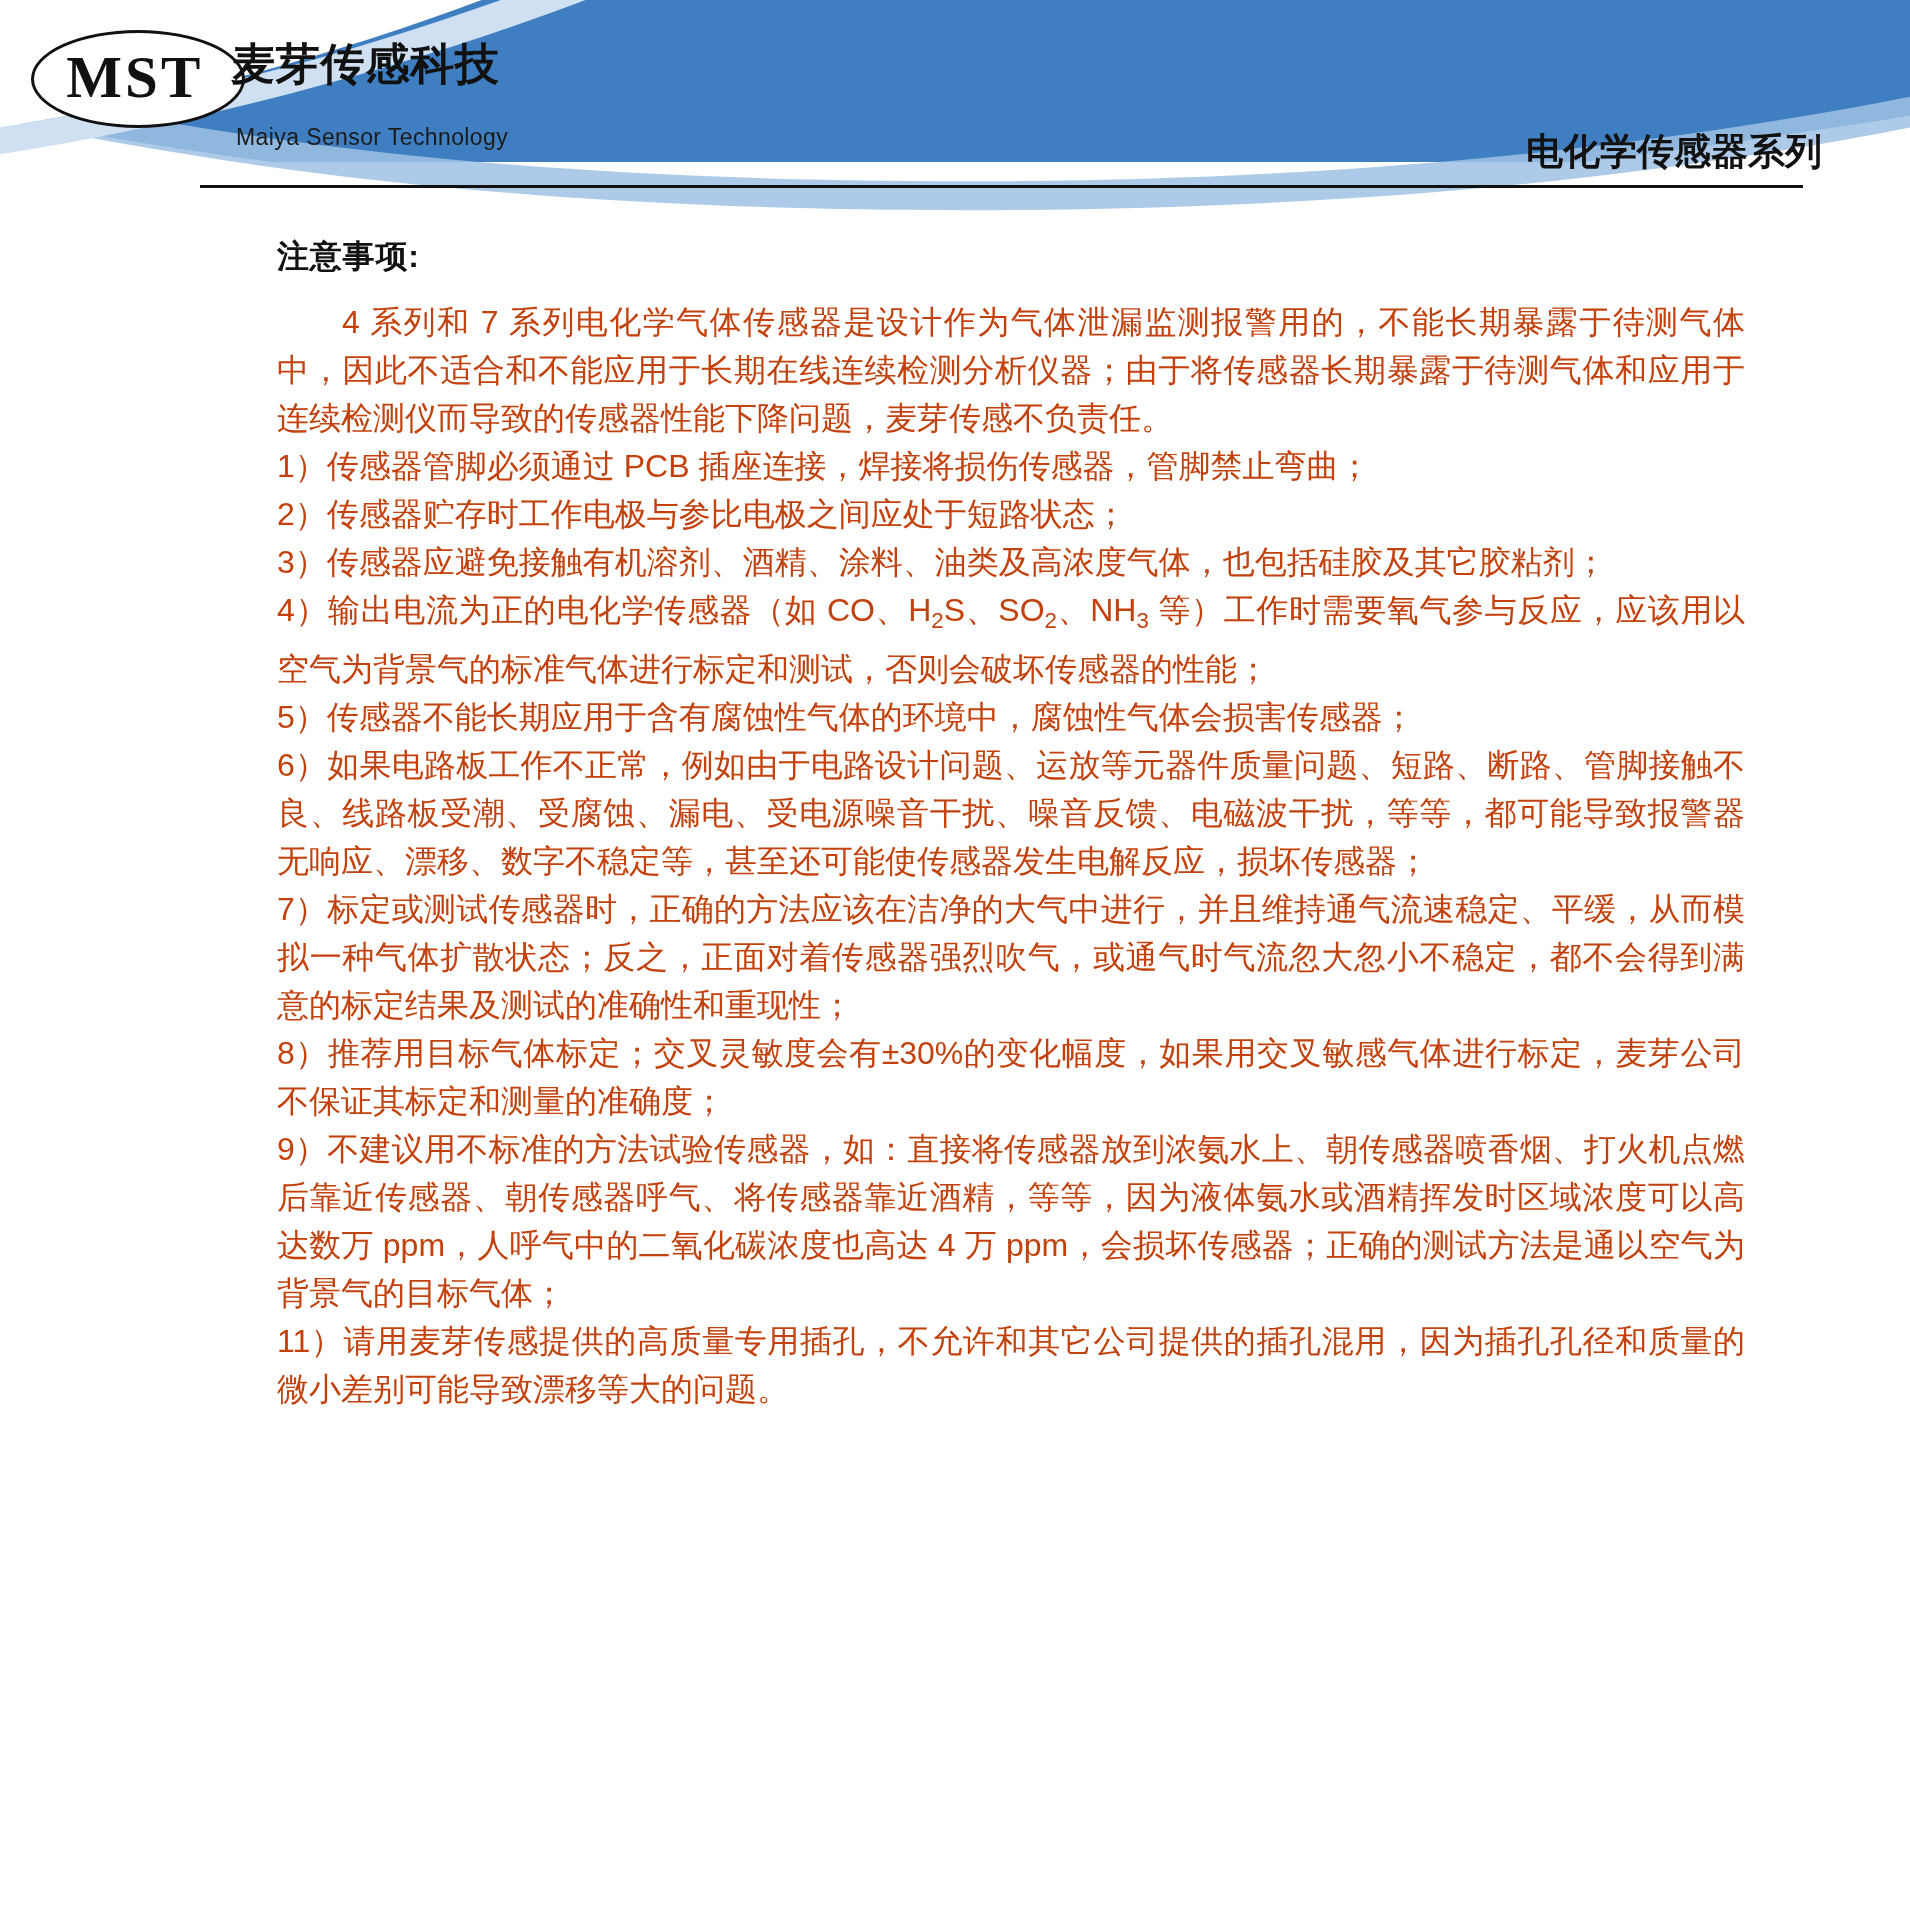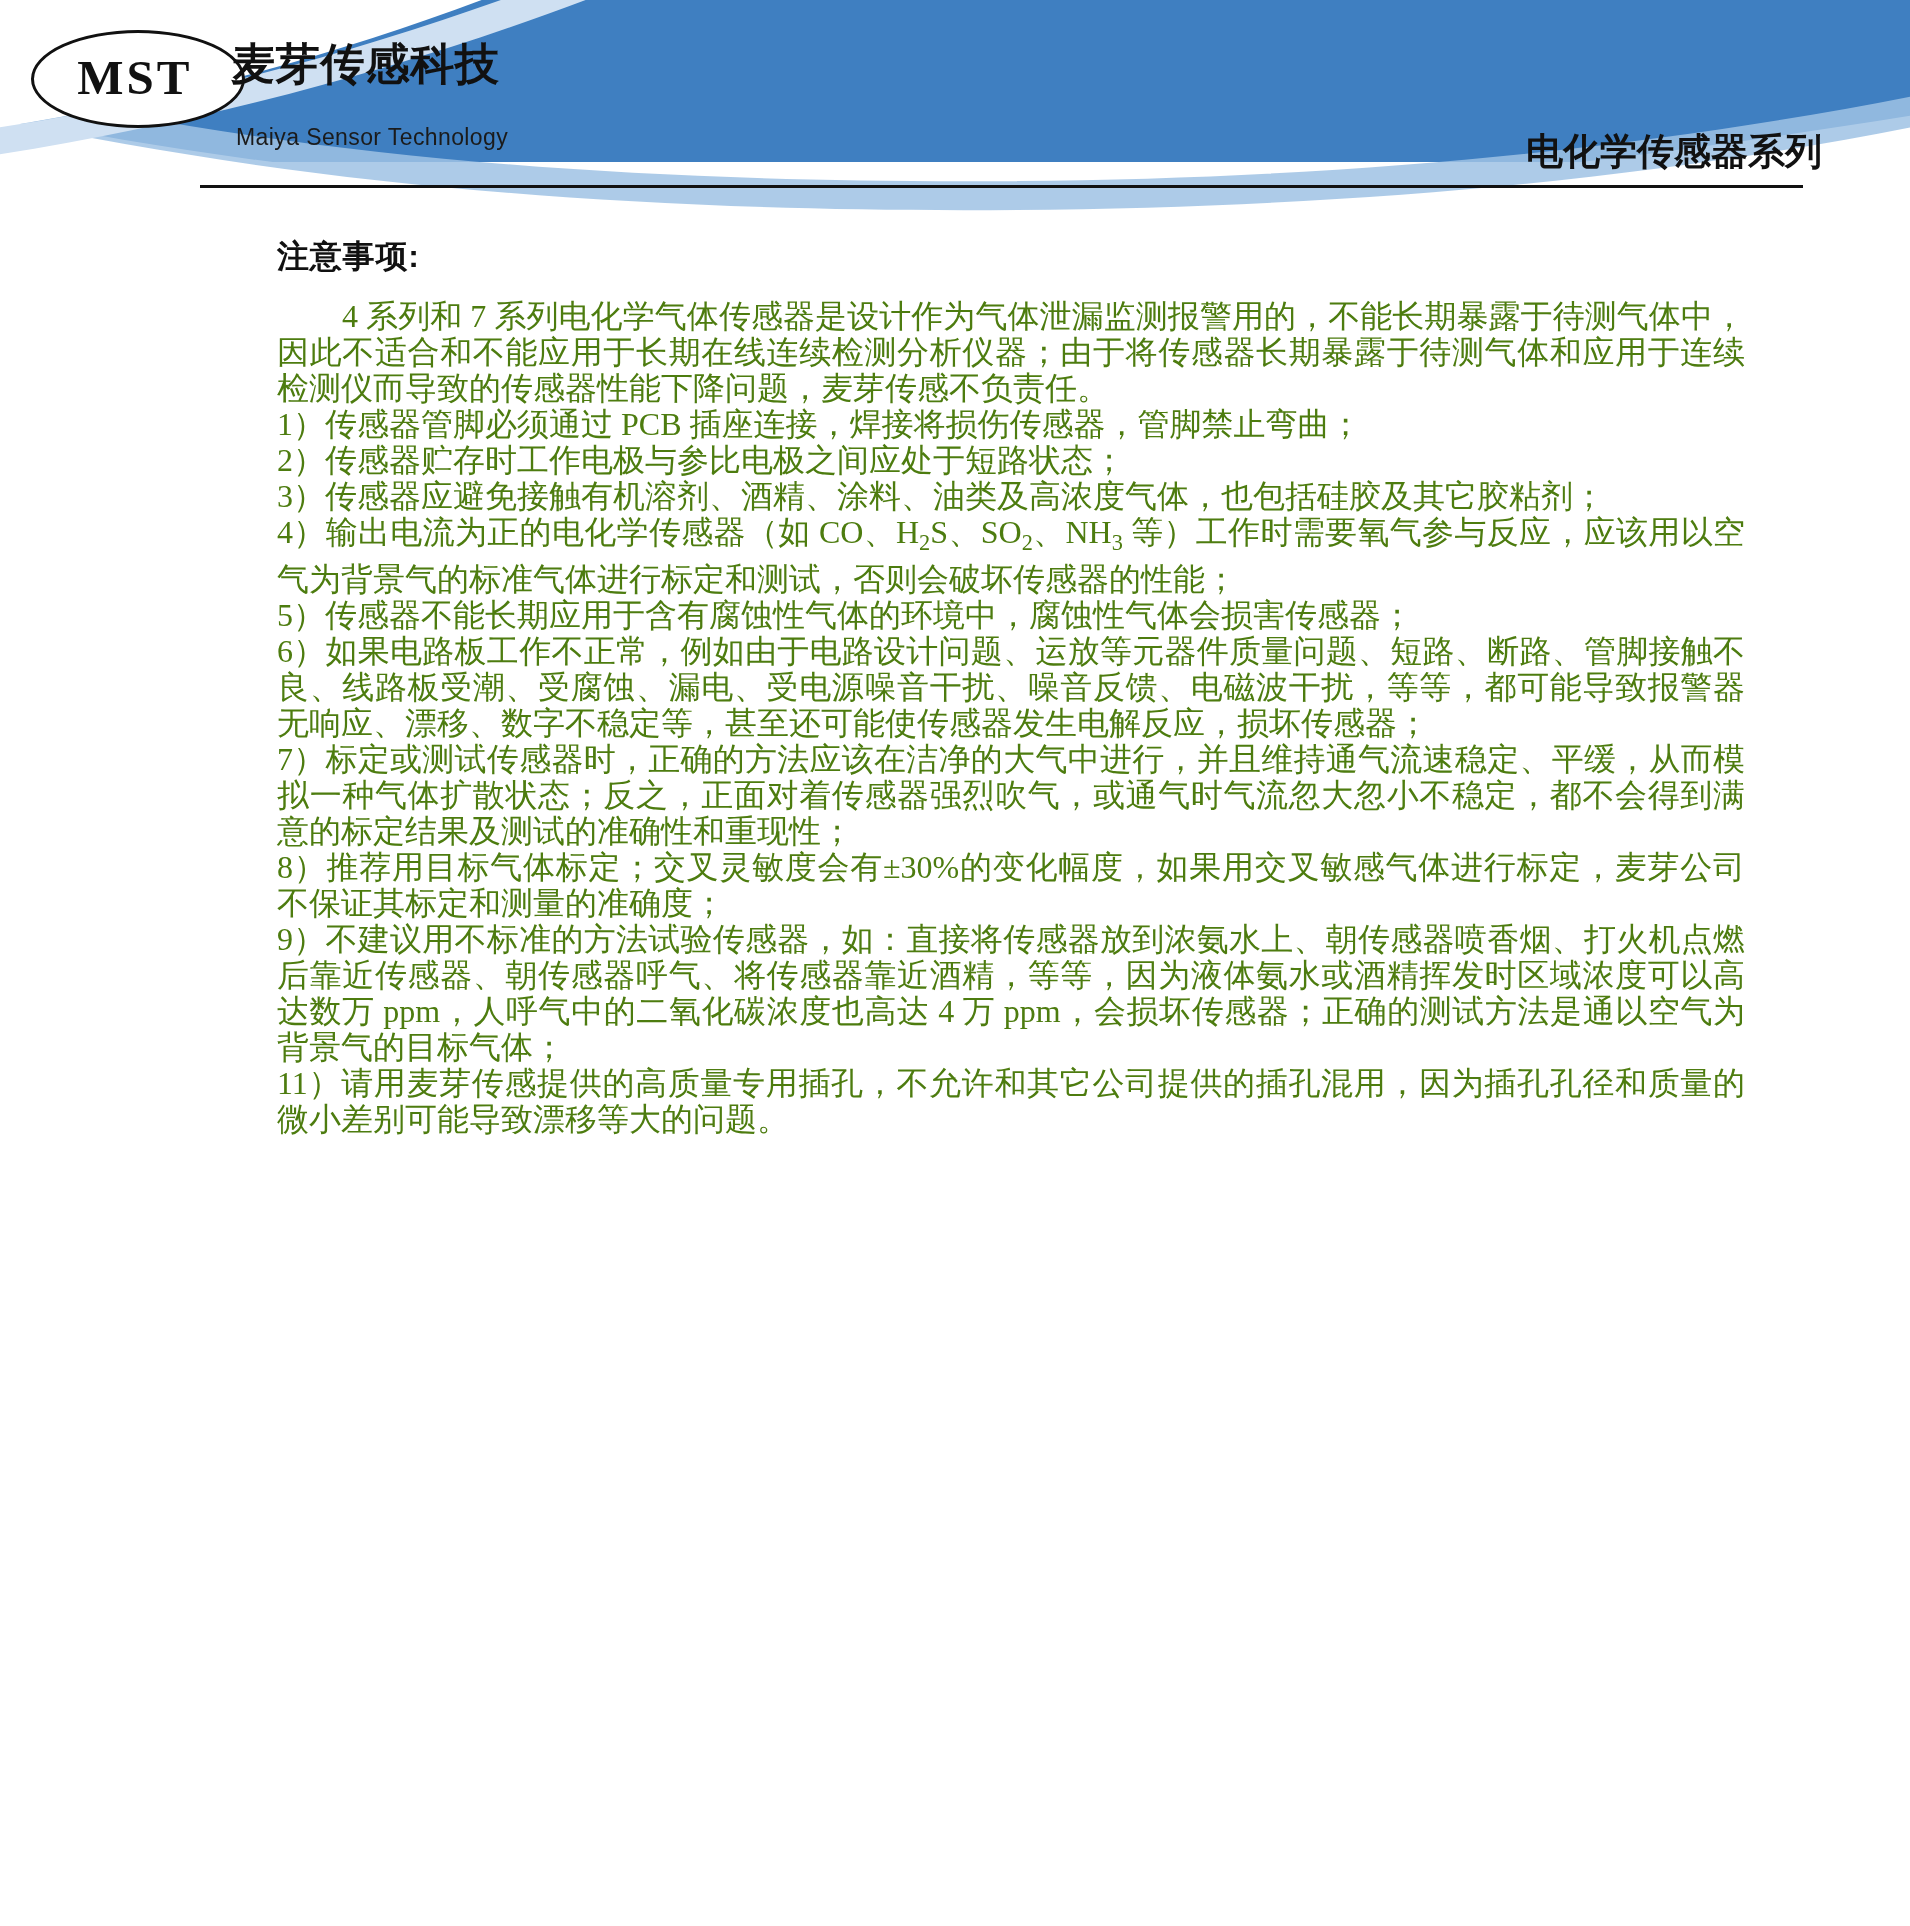--- a/index.html
+++ b/index.html
@@ -59,21 +59,21 @@
     background: #ffffff;
   }
   .logo-text {
     position: absolute;
     left: 15.4px;
     top: 33px;
     width: 193px;
     text-align: center;
     font-family: "Liberation Serif", serif;
     font-weight: bold;
-    font-size: 49px;
+    font-size: 59px;
     letter-spacing: 3.1px;
     color: #111111;
     line-height: 65px;
   }
   .brand-cn {
     position: absolute;
     left: 231px;
     top: 35px;
     font-family: "Liberation Sans", sans-serif;
     font-weight: bold;
@@ -121,24 +121,24 @@
   }
   .section-title {
     font-family: "Liberation Sans", sans-serif;
     font-weight: bold;
     font-size: 32px;
     color: #111111;
     margin: 0 0 18.5px 0;
     letter-spacing: 0.8px;
   }
   .para {
-    font-family: Liberation Serif, serif;
+    font-family: Liberation Sans, sans-serif;
     font-size: 32px;
-    line-height: 36px;
-    color: #4d7c0f;
+    line-height: 48px;
+    color: #c2410c;
     margin: 0;
     text-align: justify;
     text-justify: inter-ideograph;
     letter-spacing: 0px;
   }
   .para.indent {
     text-indent: 65px;
   }
   .para sub {
     font-size: 22.3px;

